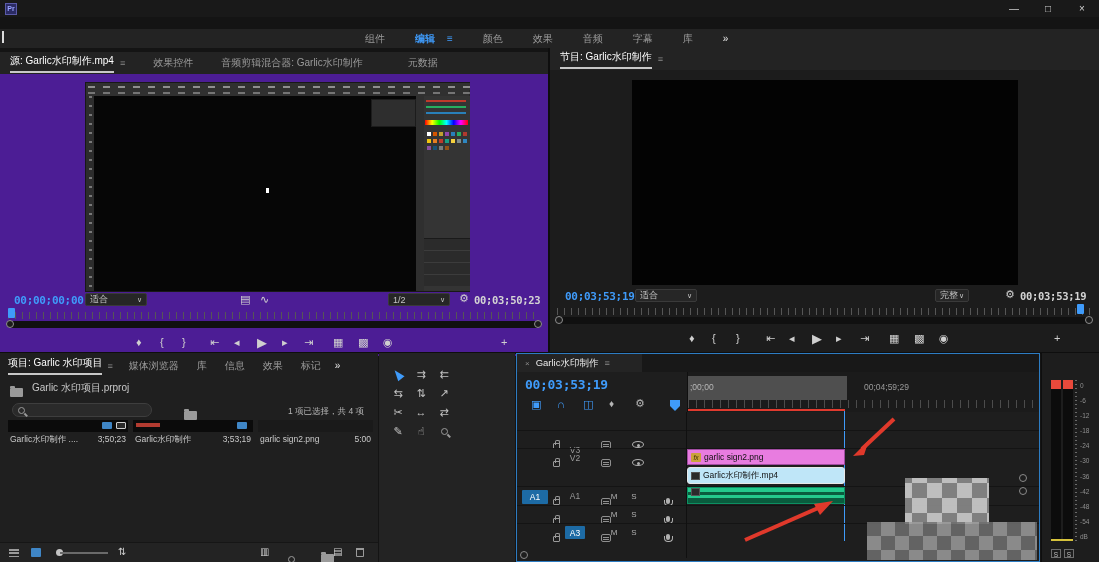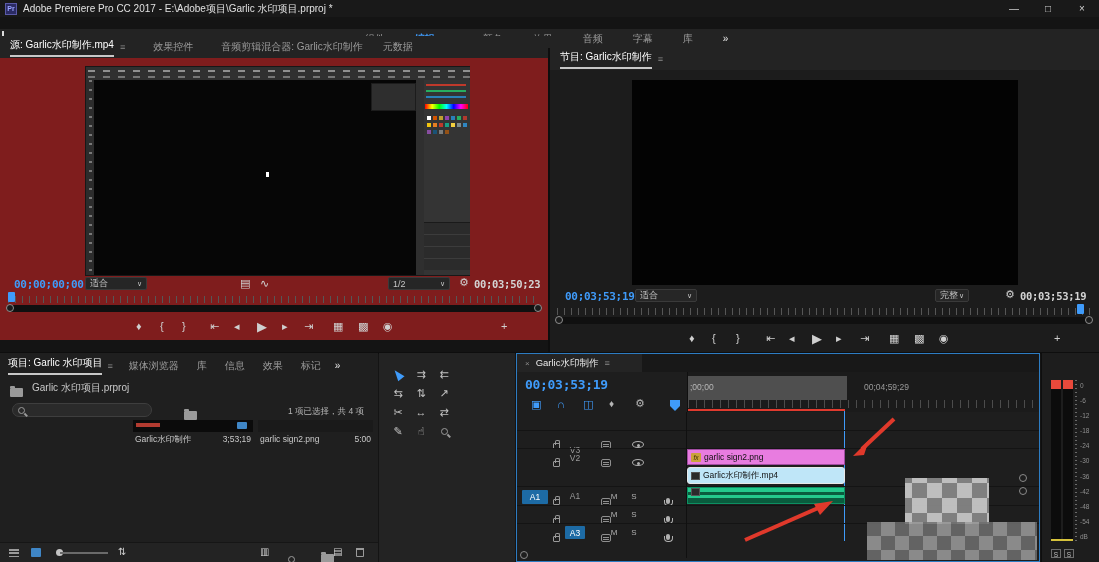--- a/index.html
+++ b/index.html
@@ -23,21 +23,21 @@
 .wsbar{left:0;top:29px;width:1099px;height:19px;background:#232323;font-size:10px}
 .wsbar .tabs{position:absolute;left:365px;top:0;height:19px;display:flex;gap:30px;align-items:center}
 .caret{left:2px;top:31px;width:2px;height:12px;background:#dcdcdc}
 
 
 .tabstrip{font-size:10px;color:#9a9a9a}
 .tabactive{color:#ffffff;border-bottom:2px solid #c8c8c8;padding-bottom:3px}
 .pmenu{color:#8a8a8a;font-size:9px}
 
 
-.srcpanel{left:0;top:36px;width:580px;height:304px;background:#7f1d1d}
+.srcpanel{left:0;top:52px;width:580px;height:304px;background:#4c1d95}
 .prgpanel{left:549px;top:48px;width:550px;height:304px;background:#1c1c1c}
 .montabs{position:absolute;left:0;top:0;width:100%;height:22px;background:#232323;display:flex;gap:0;align-items:center}
 .vsep{background:#0e0e0e}
 .scrubticks{background:repeating-linear-gradient(90deg,#565656 0 1px,transparent 1px 7px);height:7px}
 .zoombar{height:7px;background:#101010;border-radius:4px}
 .endknob{width:8px;height:8px;border:1.5px solid #8f8f8f;border-radius:50%;background:#1c1c1c}
 .dd{height:13px;background:#262626;border:1px solid #3a3a3a;border-radius:2px;font-size:9px;color:#c4c4c4;
   display:flex;align-items:center;justify-content:space-between;padding:0 4px}
 .tbtn{font-size:11px;color:#cfcfcf;text-align:center}
 .playhead{width:7px;height:10px;background:#3f9bfa;border-radius:1px}
@@ -111,21 +111,20 @@
 .toolspanel{left:379px;top:353px;width:136px;height:209px;background:#232323}
 .tool{width:22px;height:18px;display:flex;align-items:center;justify-content:center;font-size:11px;color:#c0c0c0}
 </style>
 </head>
 <body>
 
 <div class="app">
 
   <div class="abs titlebar">
     <span class="prlogo">Pr</span>
-    <span style="color:#e0e0e0">Adobe Premiere Pro CC 2017 - E:\Adobe项目\Garlic 水印项目.prproj *</span>
     <span class="winbtns">
       <span>—</span>
       <span>□</span>
       <span>×</span>
     </span>
   </div>
 
 
   <div class="abs wsbar">
     <div class="tabs">
@@ -141,21 +140,21 @@
     </div>
   </div>
   <div class="abs caret"></div>
 
   <div class="abs srcpanel">
     <div class="montabs tabstrip">
       <span class="tabactive" style="margin-left:10px">源: Garlic水印制作.mp4</span>
       <span class="pmenu" style="margin:0 0 0 6px">≡</span>
       <span style="margin-left:28px">效果控件</span>
       <span style="margin-left:28px">音频剪辑混合器: Garlic水印制作</span>
-      <span style="margin-left:20px">元数据</span>
+      <span style="margin-left:45px">元数据</span>
     </div>
 
     <div class="abs psframe" style="left:85px;top:30px;width:385px;height:210px">
       <div class="abs psdash" style="left:0;top:0;width:384px;height:7px;background-color:#303030"></div>
       <div class="abs psdash" style="left:0;top:7px;width:384px;height:6px;background-color:#2c2c2c;opacity:.7"></div>
       <div class="abs" style="left:0;top:13px;width:8px;height:195px;background:#2c2c2c;background-image:repeating-linear-gradient(180deg,#777 0 2px,transparent 2px 9px);background-size:3px 100%;background-position:2.5px 0;background-repeat:no-repeat"></div>
       <div class="abs" style="left:8px;top:13px;width:322px;height:195px;background:#060606"></div>
       <div class="abs" style="left:285px;top:16px;width:45px;height:28px;background:#2e2e2e;border:1px solid #1c1c1c"></div>
       <div class="abs" style="left:330px;top:13px;width:8px;height:195px;background:#2f2f2f"></div>
       <div class="abs" style="left:338px;top:13px;width:46px;height:195px;background:#343434">
@@ -260,20 +259,30 @@
     <span class="abs ic-folder" style="left:10px;top:30px"></span>
     <span class="abs" style="left:32px;top:28px;font-size:10px;color:#c9c9c9">Garlic 水印项目.prproj</span>
 
     <div class="abs searchbox" style="left:12px;top:50px">
       <span class="ic-search"></span>
     </div>
     <span class="abs ic-folder" style="left:167px;top:53px"></span>
     <span class="abs" style="right:14px;top:53px;font-size:8.5px;color:#b5b5b5">1 项已选择，共 4 项</span>
 
     
+    <div class="abs" style="left:8px;top:67px;width:120px">
+      <div class="item-strip">
+        <span class="minibadge abs" style="right:16px;top:2px;background:#3f86c6"></span>
+        <span class="minibadge abs" style="right:2px;top:2px;background:#2b2b2b;border:1px solid #cfcfcf"></span>
+      </div>
+      <div class="itemname">
+          <span>Garlic水印制作 ....</span>
+          <span>3;50;23</span>
+        </div>
+    </div>
     <div class="abs" style="left:133px;top:67px;width:120px">
       <div class="item-strip">
         <span class="abs" style="left:3px;top:3px;width:24px;height:4px;background:#b23b30"></span>
         <span class="minibadge abs" style="right:6px;top:2px;background:#3f86c6"></span>
       </div>
       <div class="itemname">
           <span>Garlic水印制作</span>
           <span>3;53;19</span>
         </div>
     </div>

